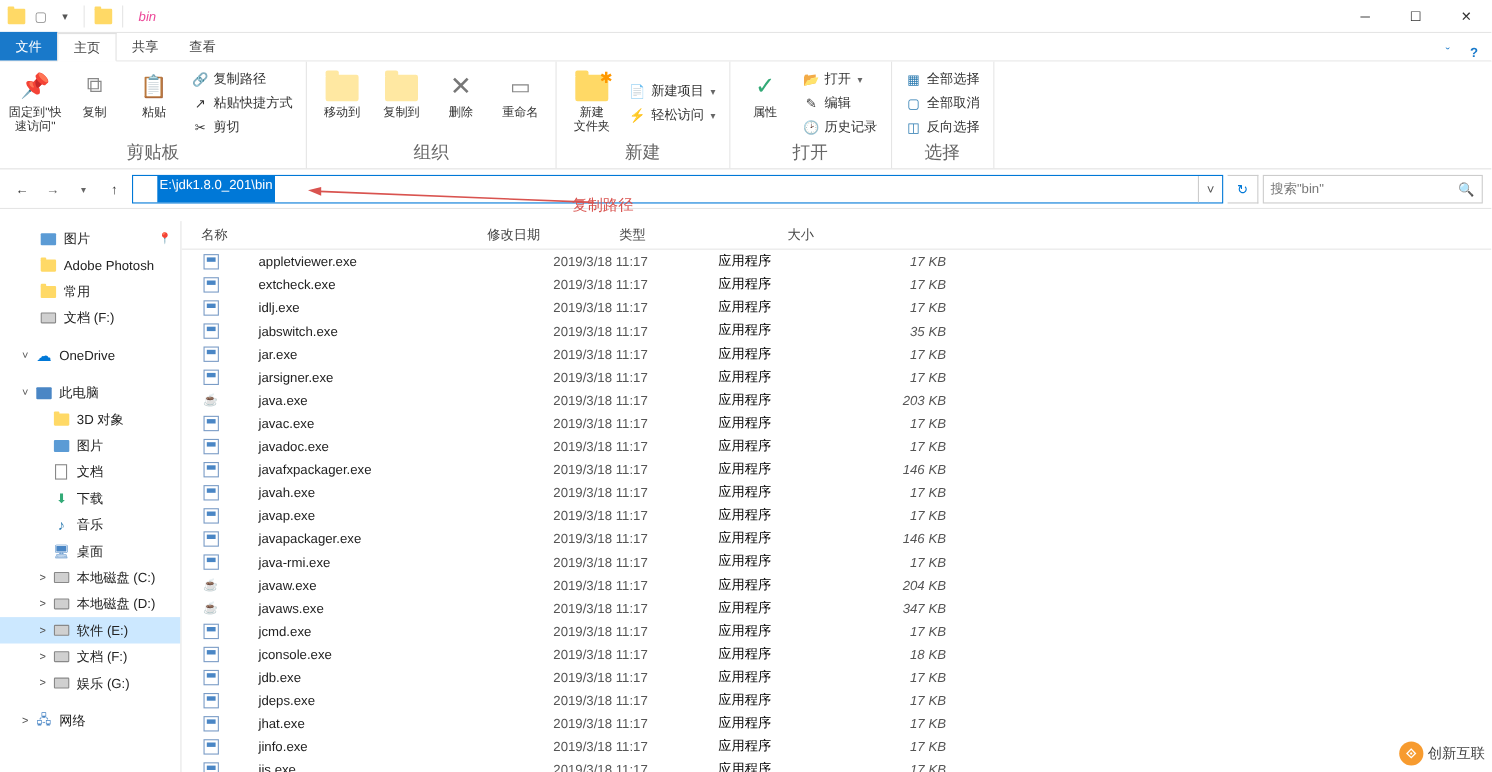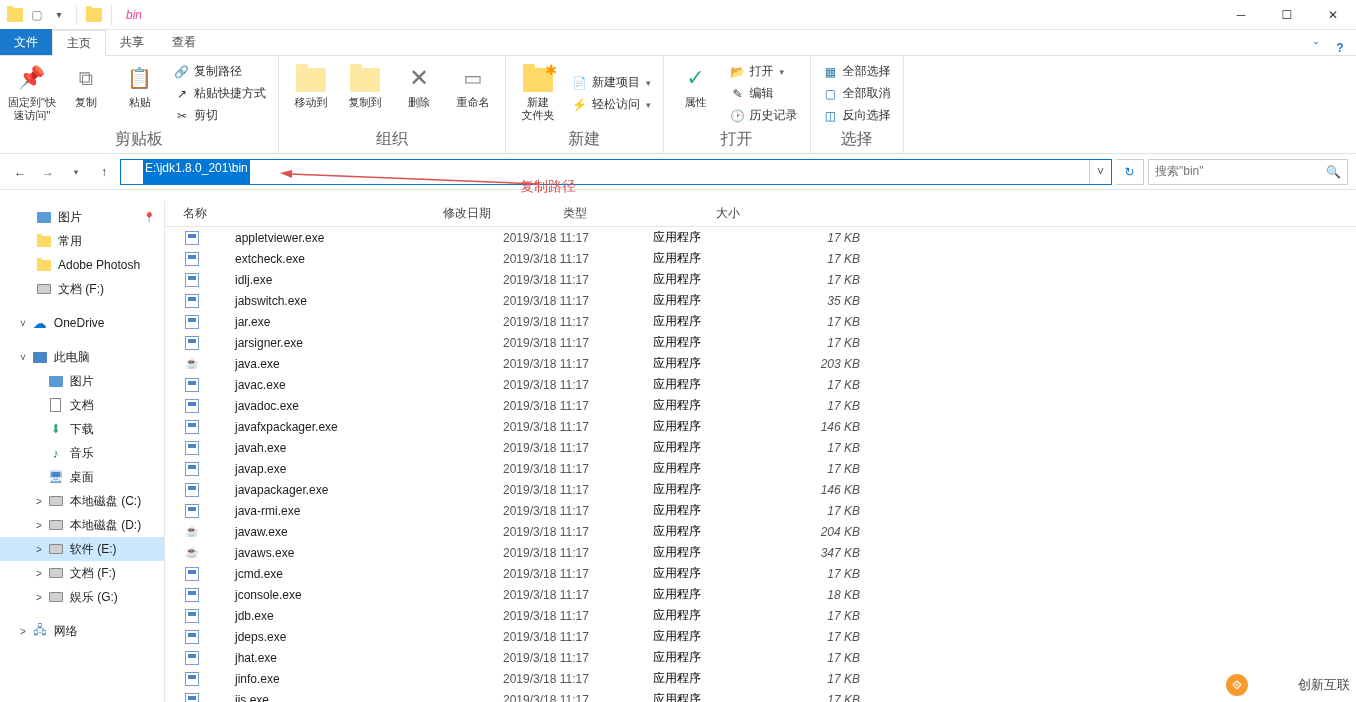--- a/index.html
+++ b/index.html
@@ -89,21 +89,21 @@
 .exe-icon{width:14px;height:14px;border:1px solid #7a9cc6;background:#fff;position:relative;}
 .exe-icon::after{content:"";position:absolute;left:2px;top:2px;width:8px;height:4px;background:#4a86c5;}
 .java-icon{color:#e76f00;font-size:11px;font-weight:bold;}
 
 .annotation-arrow{position:absolute;left:280px;top:170px;width:260px;height:20px;pointer-events:none;}
 .annotation-arrow svg{width:100%;height:100%;}
 .annotation-text{position:absolute;left:520px;top:178px;color:#d9534f;font-size:14px;pointer-events:none;}
 
 .watermark{position:absolute;right:6px;bottom:6px;display:flex;align-items:center;gap:4px;opacity:0.92;}
 .watermark .wicon{width:22px;height:22px;background:#f7931e;border-radius:50%;display:flex;align-items:center;justify-content:center;color:#fff;font-weight:bold;}
-.watermark .wtext{color:#333;font-size:13px;margin-left:46px;}
+.watermark .wtext{color:#333;font-size:13px;}
 
 .chev{font-size:10px;color:#555;}
 </style>
 </head>
 <body>
 
 <div class="titlebar">
   <div class="qat">
     <div class="qat-icon">
         <div class="folder-sm"></div>
@@ -301,27 +301,27 @@
           <span class="sic">
             <span class="sic-pic"></span>
           </span>
           <span>图片</span>
           <span class="pin">📍</span>
         </div>
         <div class="sitem sub">
           <span class="sic">
             <span class="sic-folder"></span>
           </span>
+          <span>Adobe Photosh</span>
+        </div>
+        <div class="sitem sub">
+          <span class="sic">
+            <span class="sic-folder"></span>
+          </span>
           <span>常用</span>
-        </div>
-        <div class="sitem sub">
-          <span class="sic">
-            <span class="sic-folder"></span>
-          </span>
-          <span>Adobe Photosh</span>
         </div>
         <div class="sitem sub">
           <span class="sic">
             <span class="sic-drive"></span>
           </span>
           <span>文档 (F:)</span>
         </div>
       </div>
     <div class="sgap"></div>
     <div class="sitem">
@@ -331,20 +331,27 @@
       </div>
     <div class="sgap"></div>
     <div class="sitem">
         <span class="chev">˅</span>
         <span class="sic">
           <span class="sic-pc"></span>
         </span>
         <span>此电脑</span>
       </div>
     <div id="side-pc">
+        <div class="sitem sub">
+          <span class="chev" style="visibility:hidden">˃</span>
+          <span class="sic">
+            <span class="sic-folder"></span>
+          </span>
+          <span>3D 对象</span>
+        </div>
         <div class="sitem sub">
           <span class="chev" style="visibility:hidden">˃</span>
           <span class="sic">
             <span class="sic-pic"></span>
           </span>
           <span>图片</span>
         </div>
         <div class="sitem sub">
           <span class="chev" style="visibility:hidden">˃</span>
           <span class="sic">

